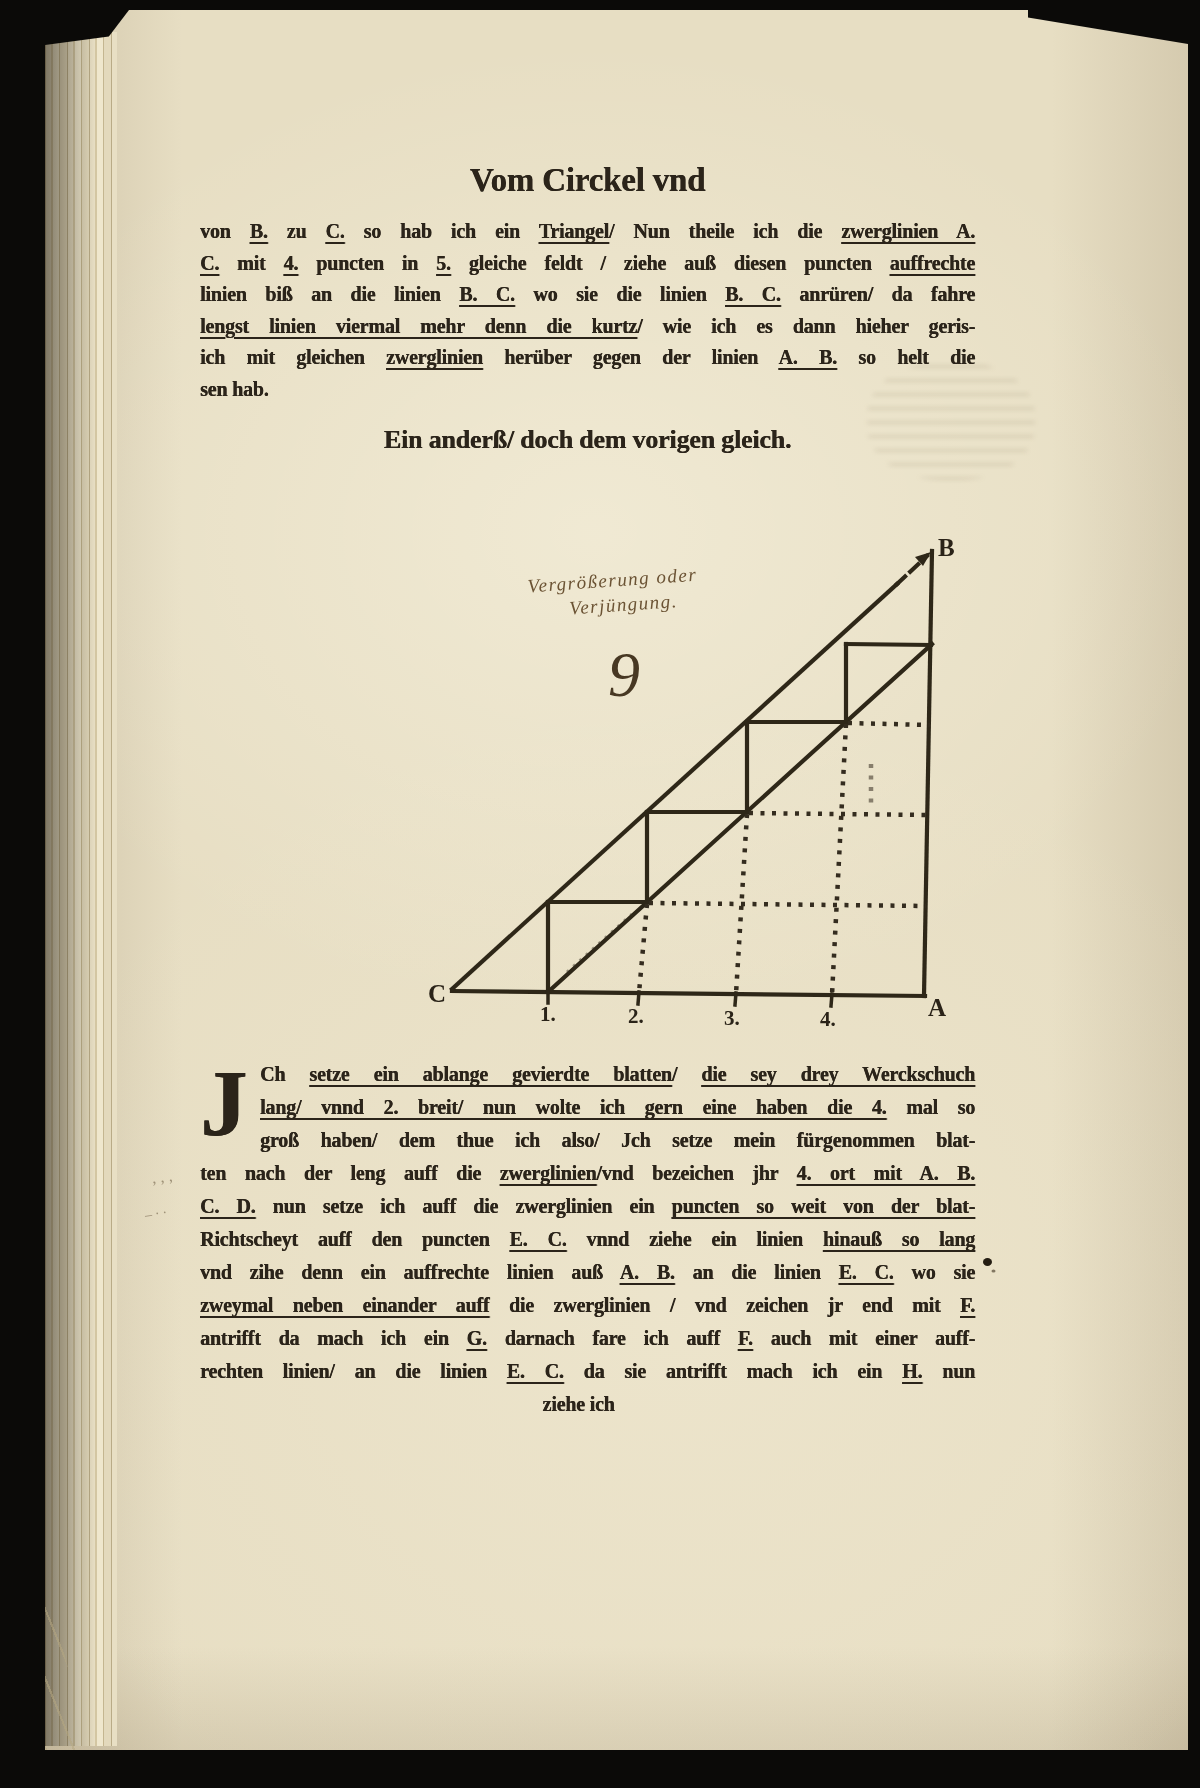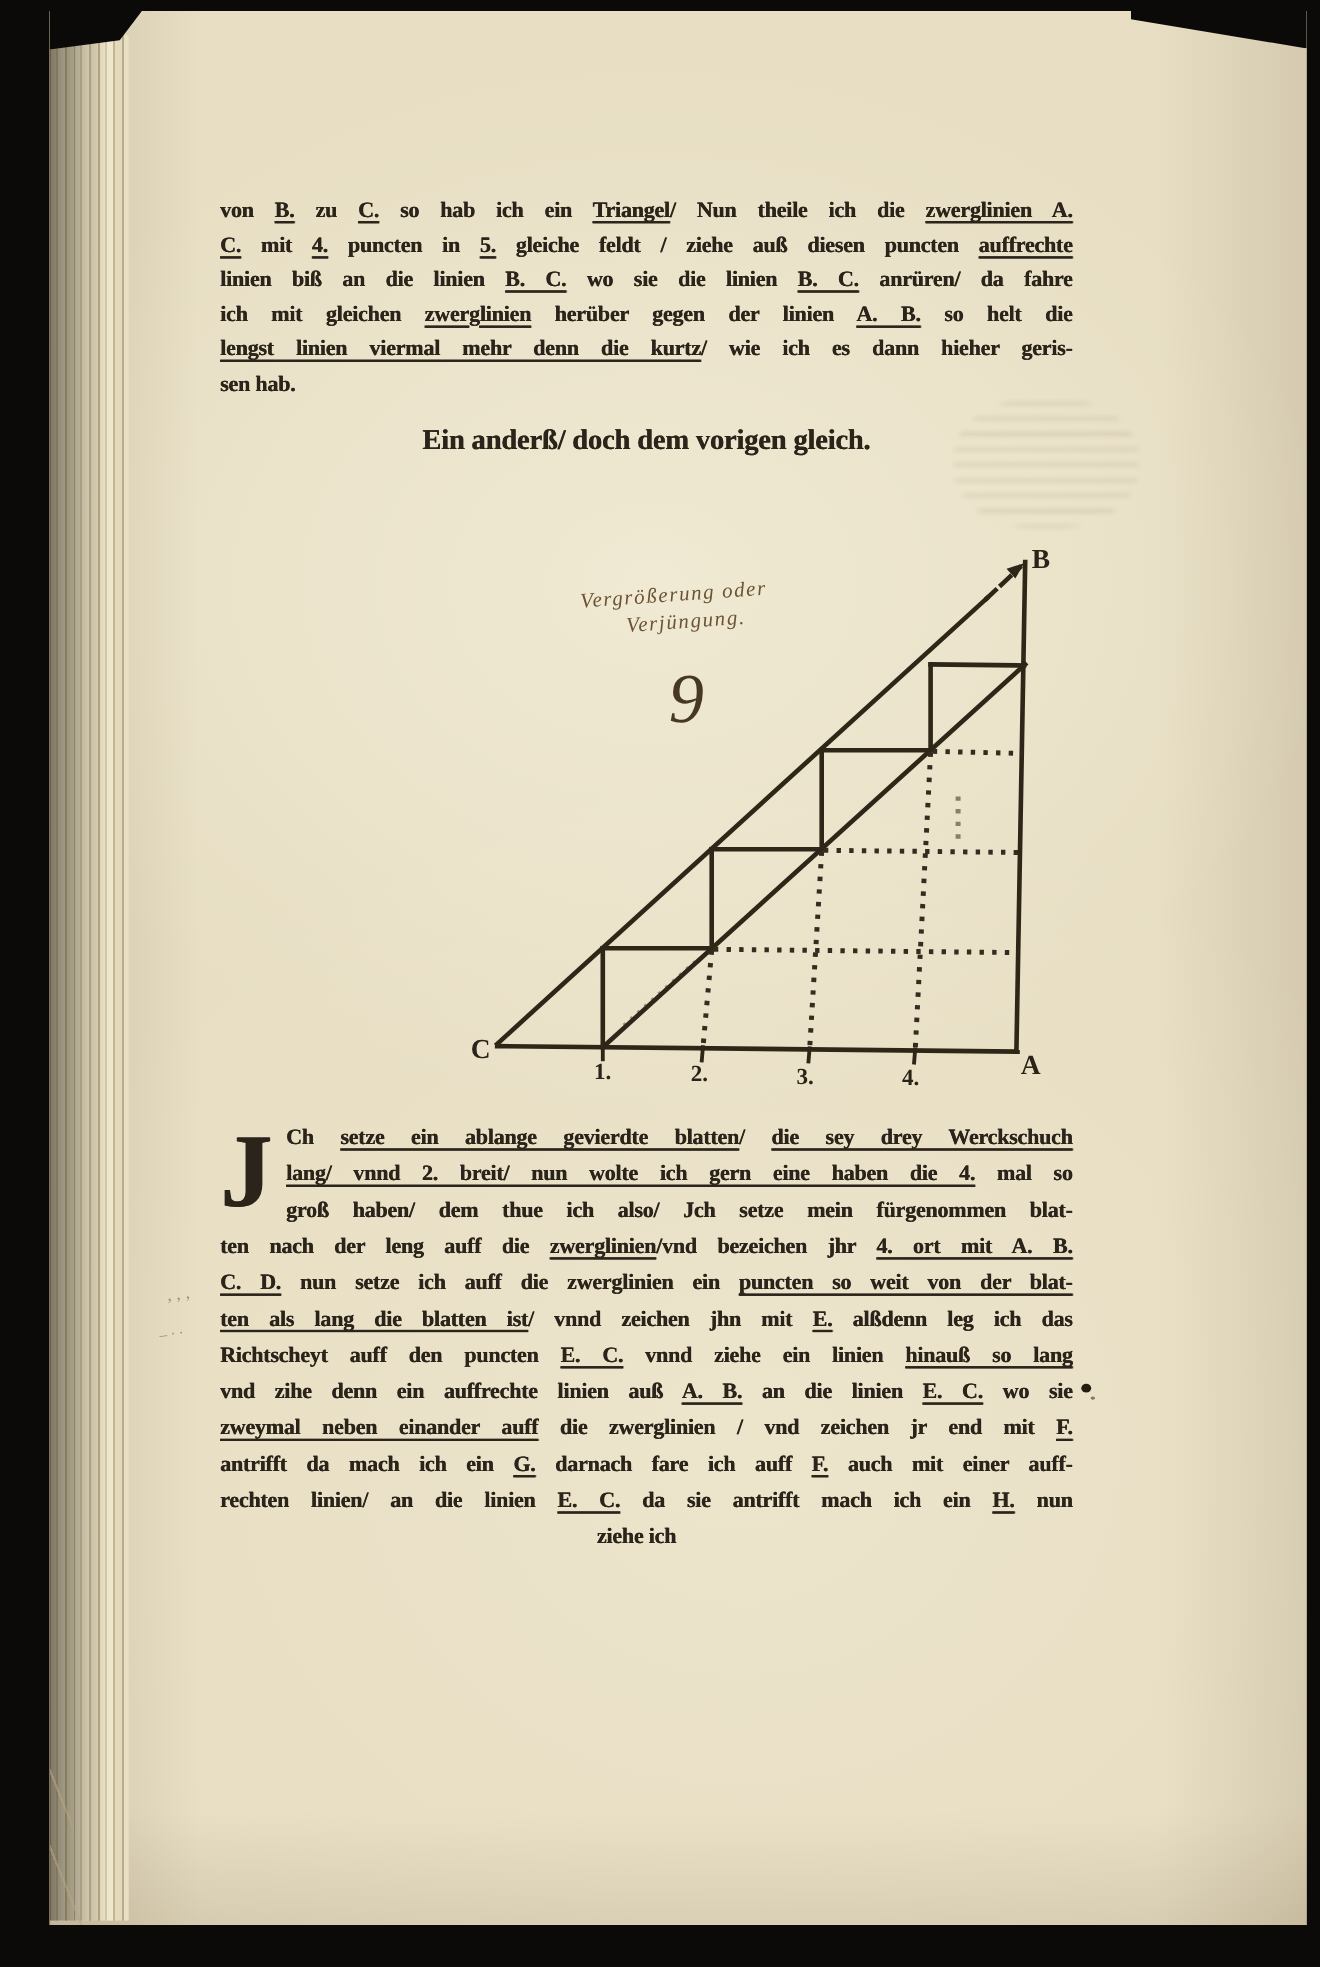--- a/index.html
+++ b/index.html
@@ -61,27 +61,28 @@
     <div class="edge-stack"></div>
     <div class="edge-bottom"></div>
     <div class="corner-tl"></div>
     <div class="corner-tr"></div>
     <div class="showthrough"></div>
     <div class="speck"></div>
     <span class="mmark m1">‚‚‚</span>
     <span class="mmark m2">–··</span>
 
     <div class="content">
+      <div class="header btxt">Vom Circkel vnd</div>
 
       <div class="para p1 btxt">
           <div class="tline just"><span>von </span><span class="ul">B.</span><span> zu </span><span class="ul">C.</span><span> so hab ich ein </span><span class="ul">Triangel</span><span>/ Nun theile ich die </span><span class="ul">zwerglinien A.</span></div>
           <div class="tline just"><span class="ul">C.</span><span> mit </span><span class="ul">4.</span><span> puncten in </span><span class="ul">5.</span><span> gleiche feldt / ziehe auß diesen puncten </span><span class="ul">auffrechte</span></div>
           <div class="tline just"><span>linien biß an die linien </span><span class="ul">B. C.</span><span> wo sie die linien </span><span class="ul">B. C.</span><span> anrüren/ da fahre</span></div>
+          <div class="tline just"><span class="ul">lengst linien viermal mehr denn die kurtz</span><span>/ wie ich es dann hieher geris-</span></div>
           <div class="tline just"><span>ich mit gleichen </span><span class="ul">zwerglinien</span><span> herüber gegen der linien </span><span class="ul">A. B.</span><span> so helt die</span></div>
-          <div class="tline just"><span class="ul">lengst linien viermal mehr denn die kurtz</span><span>/ wie ich es dann hieher geris-</span></div>
           <div class="tline"><span>sen hab.</span></div>
         </div>
 
       <div class="heading2 btxt">Ein anderß/ doch dem vorigen gleich.</div>
 
       <div class="figwrap">
         <svg class="figsvg" width="560" height="535" viewBox="0 0 560 535">
 
           <g transform="rotate(-4 220 95)">
             <text class="hand" x="128" y="92">Vergrößerung oder</text>
@@ -142,21 +143,20 @@
         </svg>
       </div>
 
       <div class="para p2 btxt">
         <div class="dropcap">J</div>
       <div class="tline just"><span>Ch </span><span class="ul">setze ein ablange gevierdte blatten</span><span>/ </span><span class="ul">die sey drey Werckschuch</span></div>
           <div class="tline just"><span class="ul">lang/ vnnd 2. breit/ nun wolte ich gern eine haben die 4.</span><span> mal so</span></div>
           <div class="tline just"><span>groß haben/ dem thue ich also/ Jch setze mein fürgenommen blat-</span></div>
           <div class="tline just"><span>ten nach der leng auff die </span><span class="ul">zwerglinien</span><span>/vnd bezeichen jhr </span><span class="ul">4. ort mit A. B.</span></div>
           <div class="tline just"><span class="ul">C. D.</span><span> nun setze ich auff die zwerglinien ein </span><span class="ul">puncten so weit von der blat-</span></div>
-          <div class="tline just"><span class="ul">ten als lang die blatten ist</span><span>/ vnnd zeichen jhn mit </span><span class="ul">E.</span><span> alßdenn leg ich das</span></div>
           <div class="tline just"><span>Richtscheyt auff den puncten </span><span class="ul">E. C.</span><span> vnnd ziehe ein linien </span><span class="ul">hinauß so lang</span></div>
           <div class="tline just"><span>vnd zihe denn ein auffrechte linien auß </span><span class="ul">A. B.</span><span> an die linien </span><span class="ul">E. C.</span><span> wo sie</span></div>
           <div class="tline just"><span class="ul">zweymal neben einander auff</span><span> die zwerglinien / vnd zeichen jr end mit </span><span class="ul">F.</span></div>
           <div class="tline just"><span>antrifft da mach ich ein </span><span class="ul">G.</span><span> darnach fare ich auff </span><span class="ul">F.</span><span> auch mit einer auff-</span></div>
           <div class="tline just"><span>rechten linien/ an die linien </span><span class="ul">E. C.</span><span> da sie antrifft mach ich ein </span><span class="ul">H.</span><span> nun</span></div>
         </div>
 
       <div class="catchword btxt">ziehe ich</div>
     </div>
   </div>

